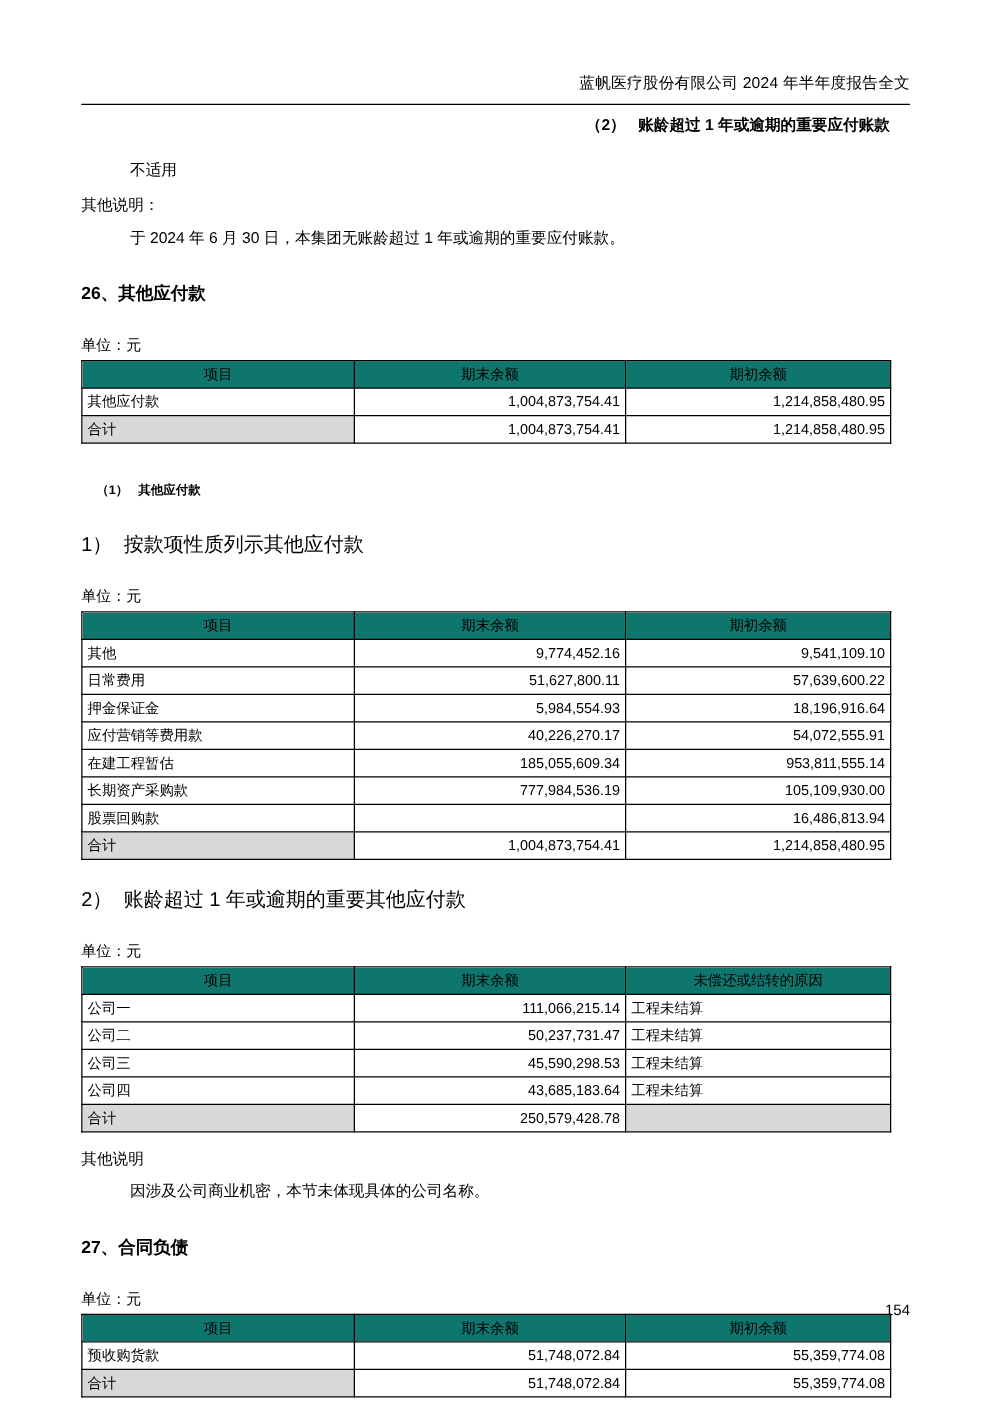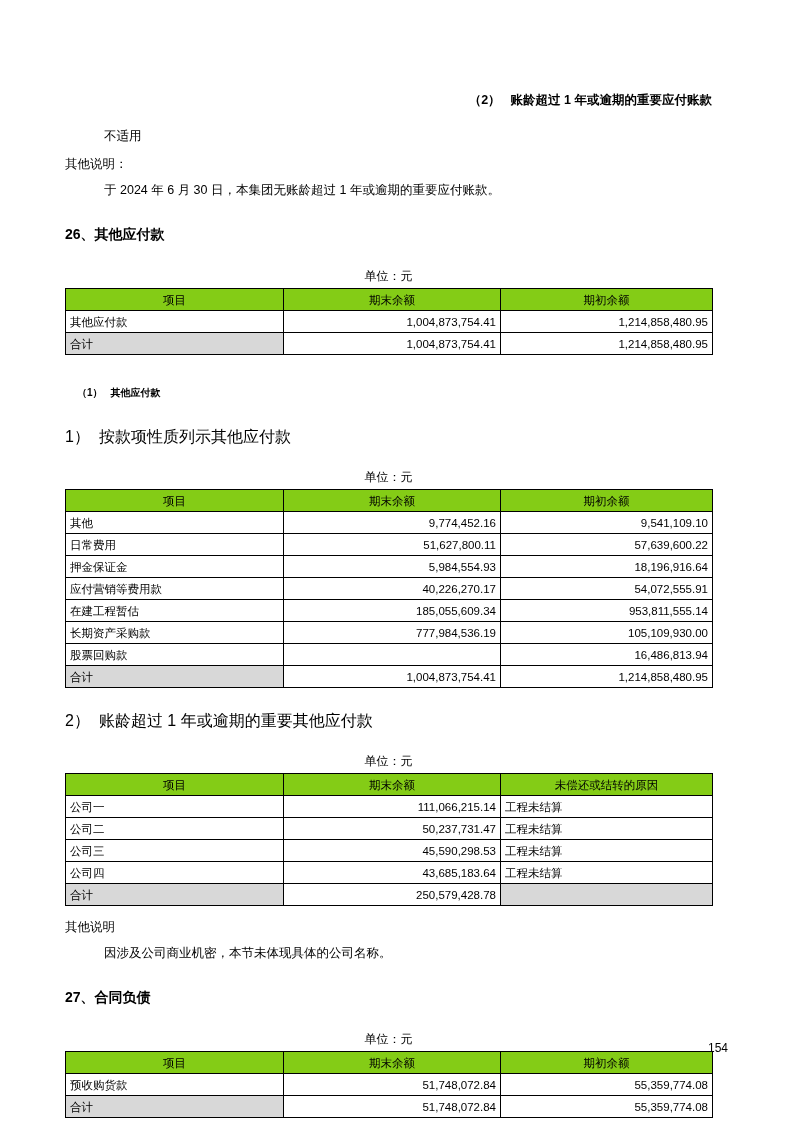--- a/index.html
+++ b/index.html
@@ -106,21 +106,21 @@
     white-space: nowrap;
   }
   .para.indent { margin-left: 39px; }
   .para.flush  { margin-left: 0; }
 
   
   .unit-line {
     font-family: "Liberation Sans", "DejaVu Sans", sans-serif;
     font-size: 12px;
     line-height: 16px;
-    text-align: center;
+    text-align: left;
     margin: 0;
   }
 
   
   table.fin {
     border-collapse: collapse;
     width: 647px;
     table-layout: fixed;
     font-family: "Liberation Sans", "DejaVu Sans", sans-serif;
     font-size: 11.5px;
@@ -129,21 +129,21 @@
   table.fin td {
     border: 1px solid #000000;
     padding: 2px 4px;
     line-height: 16px;
     height: 17px;
     vertical-align: middle;
     overflow: hidden;
     white-space: nowrap;
   }
   table.fin thead th {
-    background: #84cc16;
+    background: #0f766e;
     text-align: center;
     font-weight: normal;
     margin-top: 45px;
   }
   table.fin td.item {
     text-align: left;
   }
   table.fin td.num {
     text-align: right;
   }
@@ -182,20 +182,24 @@
     font-family: "Liberation Sans", "DejaVu Sans", sans-serif;
     font-size: 12px;
     line-height: 16px;
   }
 </style>
 </head>
 <body>
 
 <div class="page">
 
+  <div class="page-header">
+    <span class="hdr-text">蓝帆医疗股份有限公司 2024 年半年度报告全文</span>
+    <div class="hdr-rule"></div>
+  </div>
 
   <div class="content">
 
     <div class="h-sub">
       <span class="lbl">（2）</span><span>账龄超过 1 年或逾期的重要应付账款</span>
     </div>
 
     <div class="sp-18"></div>
 
     <p class="para indent">不适用</p>

